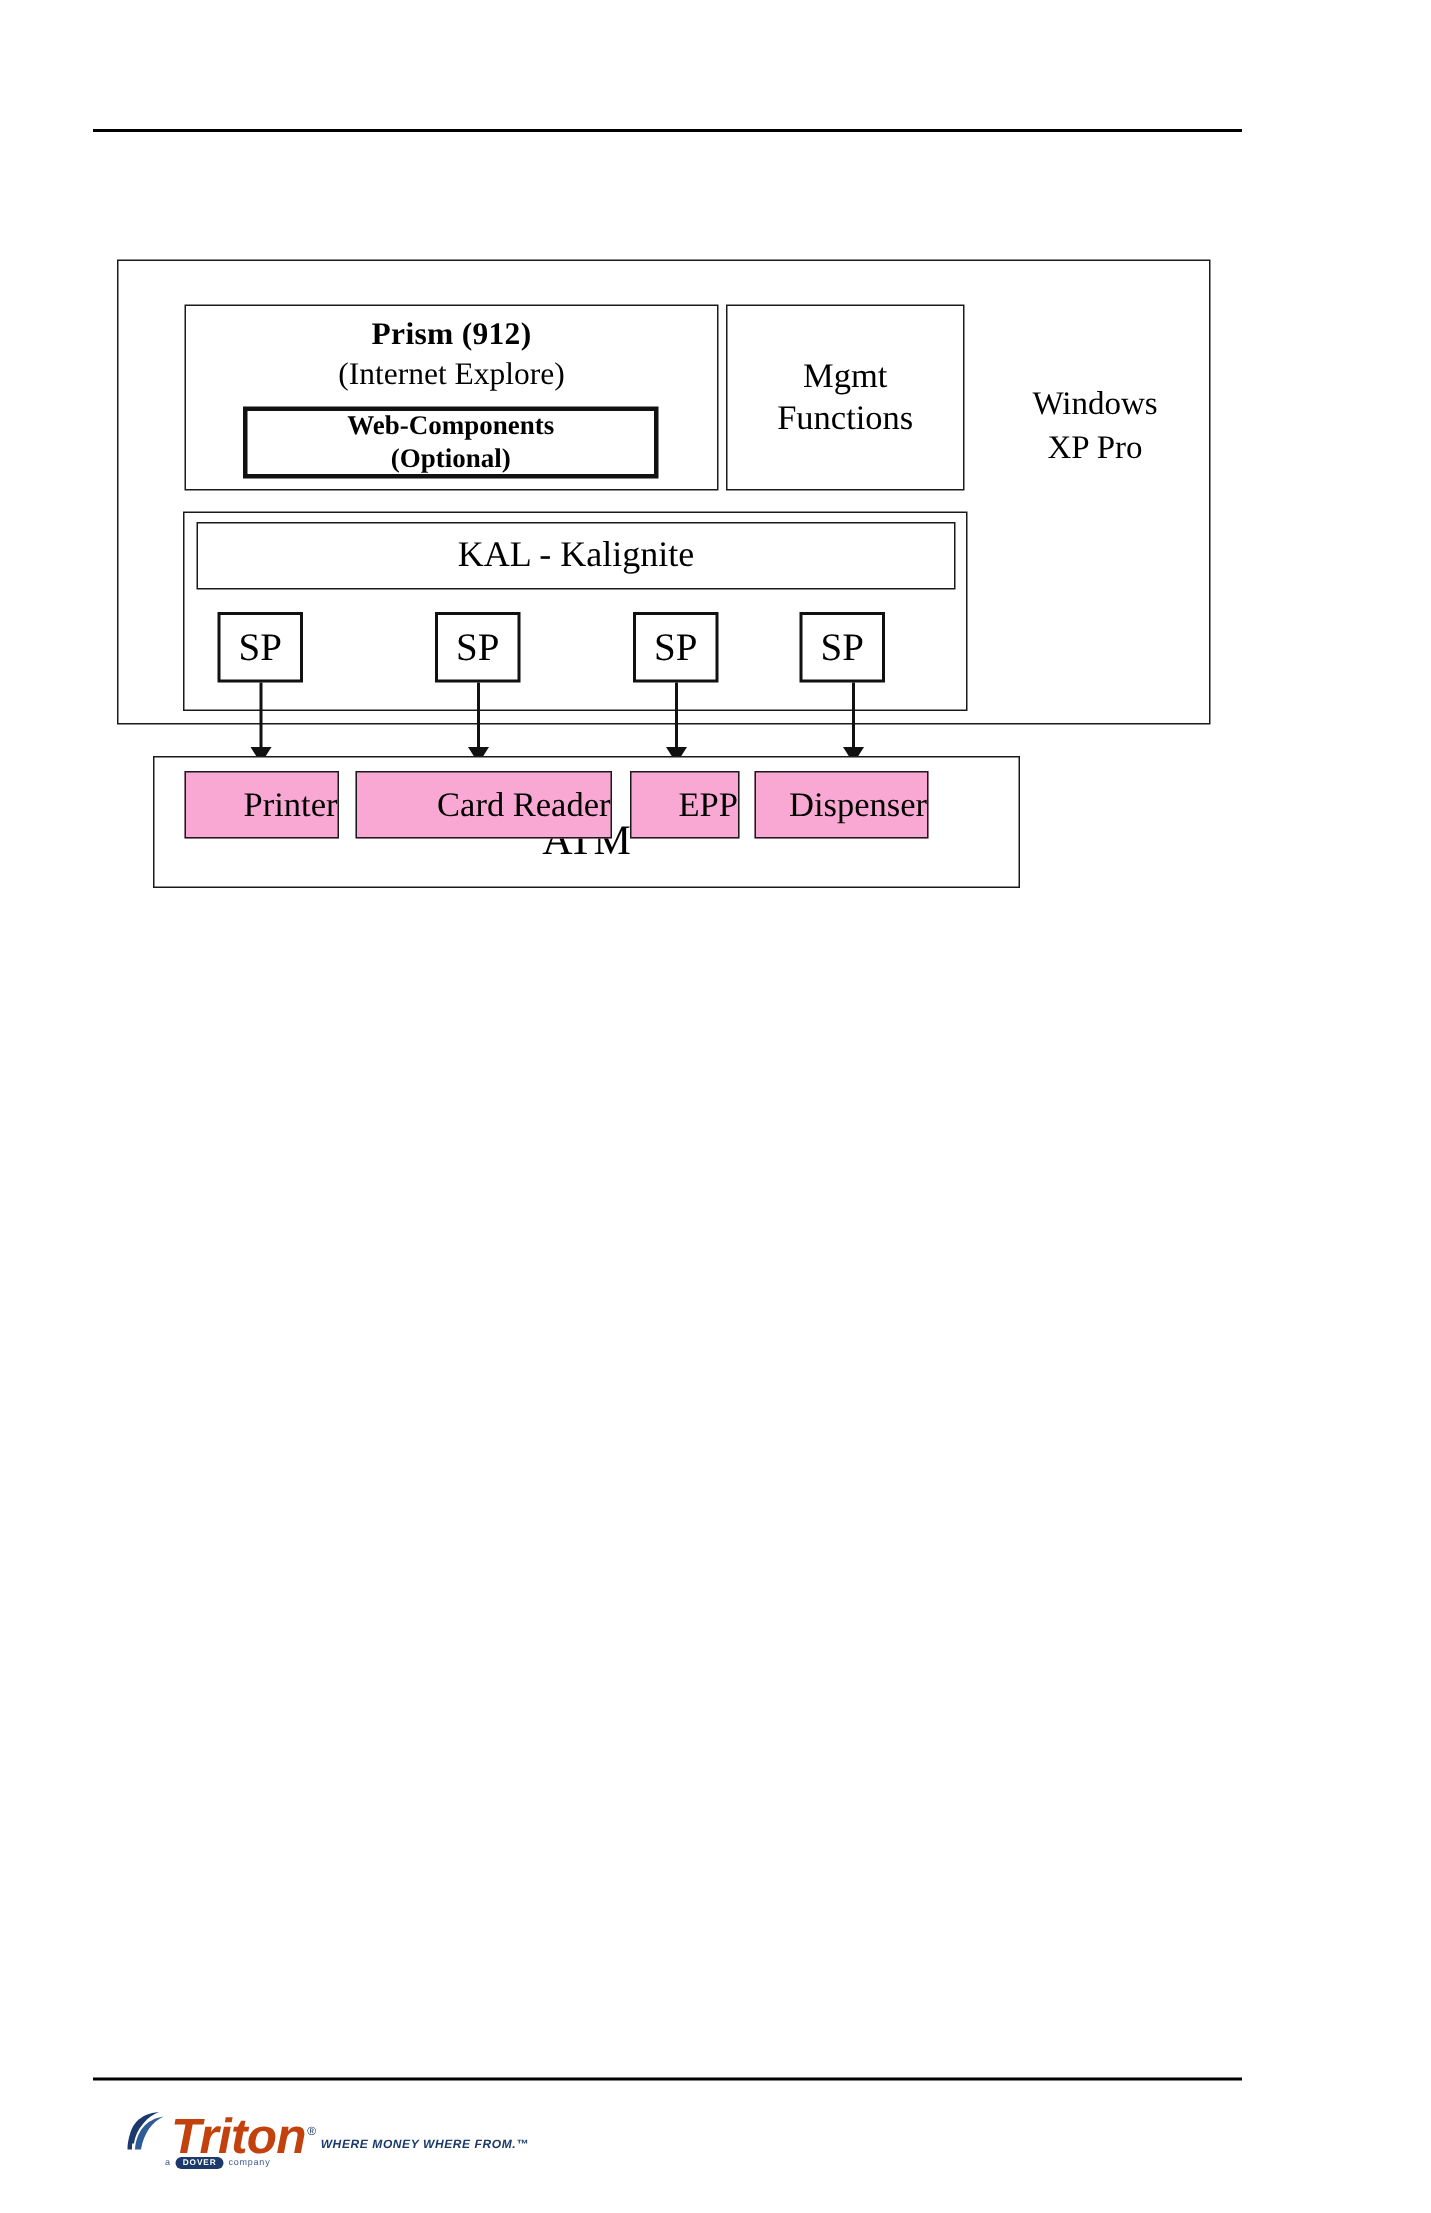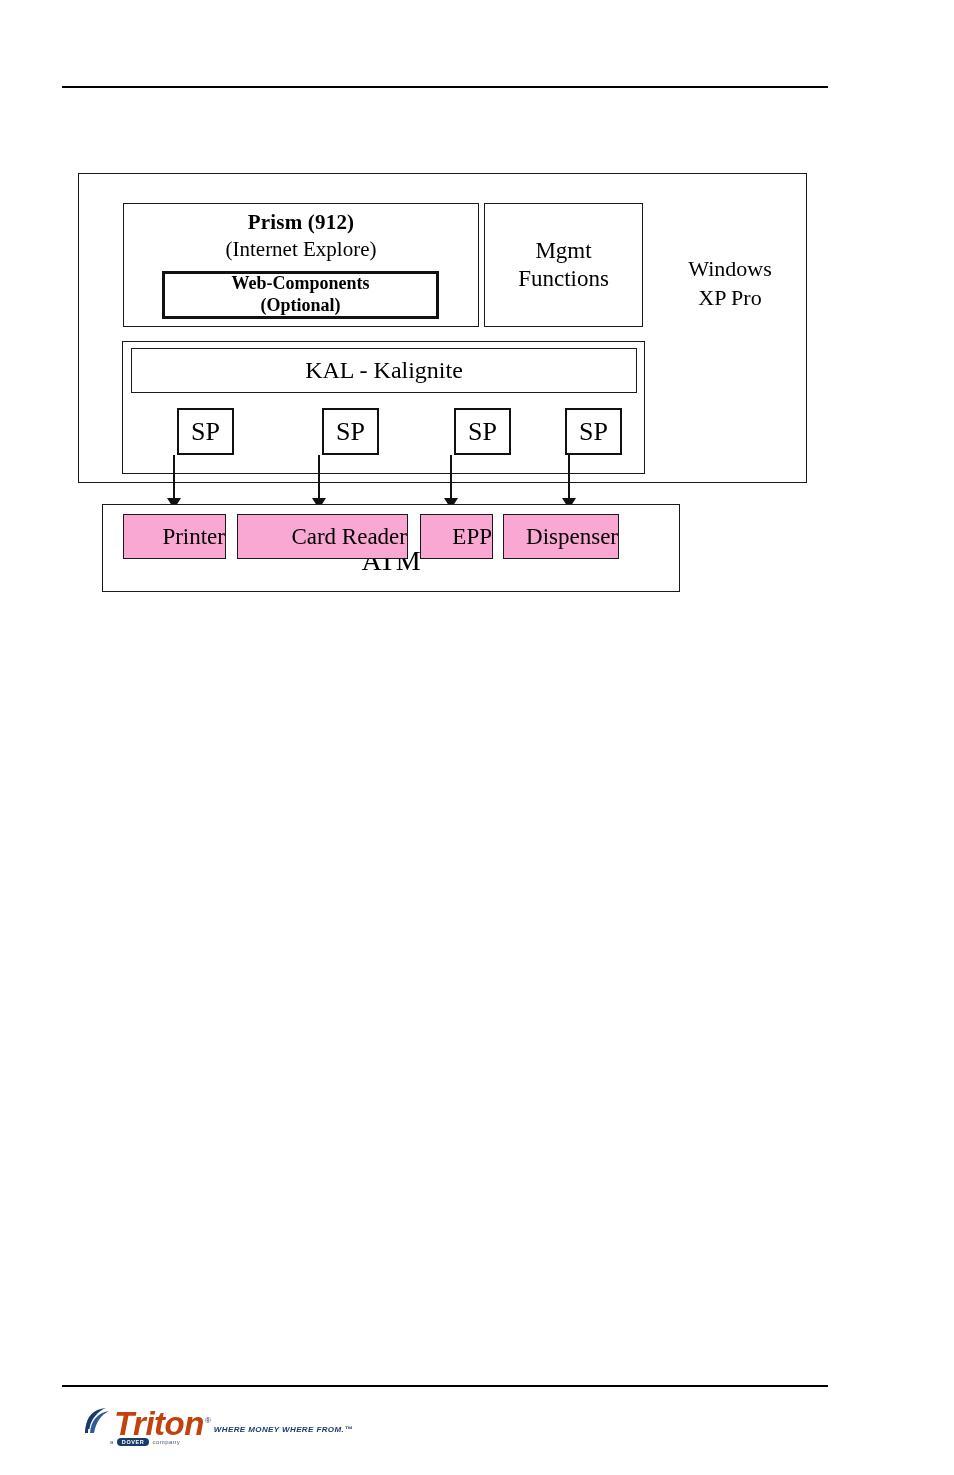--- a/index.html
+++ b/index.html
@@ -139,21 +139,20 @@
     box-sizing: border-box;
     top: 408px;
     width: 57px;
     height: 47px;
     border: 2px solid #111111;
     background: #ffffff;
     display: flex;
     align-items: center;
     justify-content: center;
     font-size: 26px;
-    margin-left: 32px;
   }
   .sp-box.i0 { left: 145px; }
   .sp-box.i1 { left: 290px; }
   .sp-box.i2 { left: 422px; }
   .sp-box.i3 { left: 533px; }
 
   
   .arrow-line {
     position: absolute;
     width: 2px;

